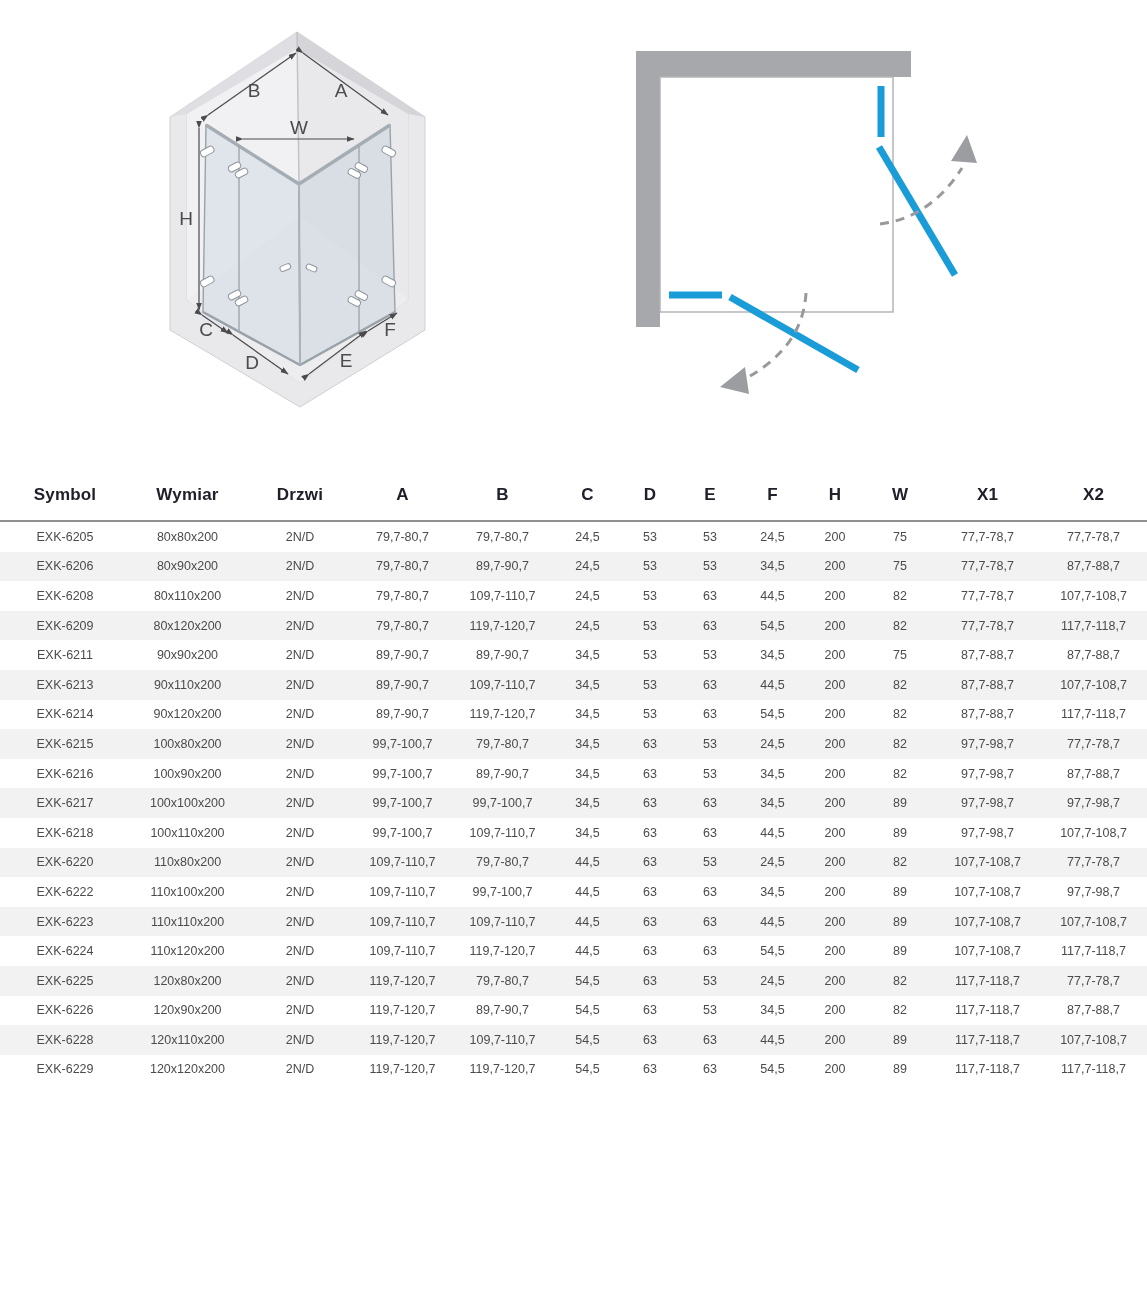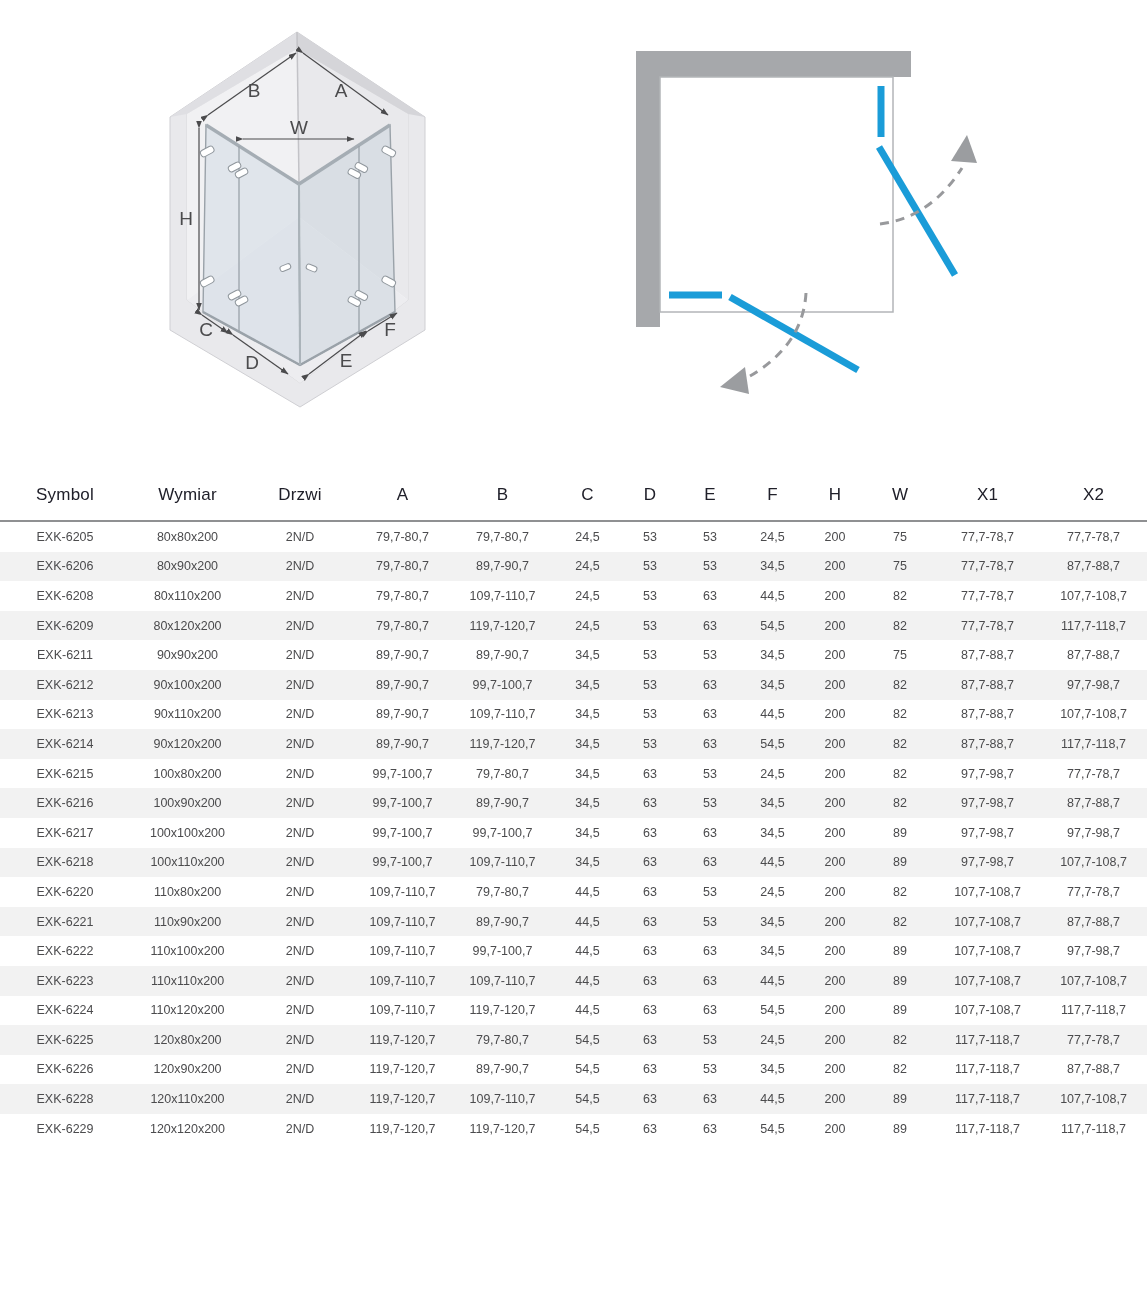--- a/index.html
+++ b/index.html
@@ -7,21 +7,21 @@
 
   .diagrams{position:relative;width:1147px;height:470px;background:#fff;}
   .diagrams svg{position:absolute;display:block;}
   #iso-svg{left:120px;top:25px;}
   #top-svg{left:610px;top:40px;}
 
   .dim-label{font-family:"Liberation Sans",sans-serif;font-size:19px;fill:#4b4b4d;}
 
   table.spec{width:1147px;border-collapse:collapse;table-layout:fixed;margin:0 0 30px 0;}
   table.spec thead th{
-    font-size:17px;font-weight:400;color:#20202a;text-align:center;
+    font-size:17px;font-weight:700;color:#20202a;text-align:center;
     height:50px;vertical-align:middle;padding:0;letter-spacing:.2px;
     border-bottom:2px solid #8f9092;background:#fff;
   }
   table.spec tbody td{
     font-size:12.5px;color:#4b4b4d;text-align:center;
     height:29.6px;padding:0;white-space:nowrap;overflow:hidden;
   }
   table.spec tbody tr:nth-child(even){background:#f2f2f2;}
   table.spec tbody tr:nth-child(odd){background:#ffffff;}
 </style>
@@ -231,35 +231,20 @@
         <td>34,5</td>
         <td>53</td>
         <td>53</td>
         <td>34,5</td>
         <td>200</td>
         <td>75</td>
         <td>87,7-88,7</td>
         <td>87,7-88,7</td>
       </tr>
       <tr>
-        <td>EXK-6212</td>
-        <td>90x100x200</td>
-        <td>2N/D</td>
-        <td>89,7-90,7</td>
-        <td>99,7-100,7</td>
-        <td>34,5</td>
-        <td>53</td>
-        <td>63</td>
-        <td>34,5</td>
-        <td>200</td>
-        <td>82</td>
-        <td>87,7-88,7</td>
-        <td>97,7-98,7</td>
-      </tr>
-      <tr>
         <td>EXK-6213</td>
         <td>90x110x200</td>
         <td>2N/D</td>
         <td>89,7-90,7</td>
         <td>109,7-110,7</td>
         <td>34,5</td>
         <td>53</td>
         <td>63</td>
         <td>44,5</td>
         <td>200</td>
@@ -351,35 +336,20 @@
         <td>44,5</td>
         <td>63</td>
         <td>53</td>
         <td>24,5</td>
         <td>200</td>
         <td>82</td>
         <td>107,7-108,7</td>
         <td>77,7-78,7</td>
       </tr>
       <tr>
-        <td>EXK-6221</td>
-        <td>110x90x200</td>
-        <td>2N/D</td>
-        <td>109,7-110,7</td>
-        <td>89,7-90,7</td>
-        <td>44,5</td>
-        <td>63</td>
-        <td>53</td>
-        <td>34,5</td>
-        <td>200</td>
-        <td>82</td>
-        <td>107,7-108,7</td>
-        <td>87,7-88,7</td>
-      </tr>
-      <tr>
         <td>EXK-6222</td>
         <td>110x100x200</td>
         <td>2N/D</td>
         <td>109,7-110,7</td>
         <td>99,7-100,7</td>
         <td>44,5</td>
         <td>63</td>
         <td>63</td>
         <td>34,5</td>
         <td>200</td>

